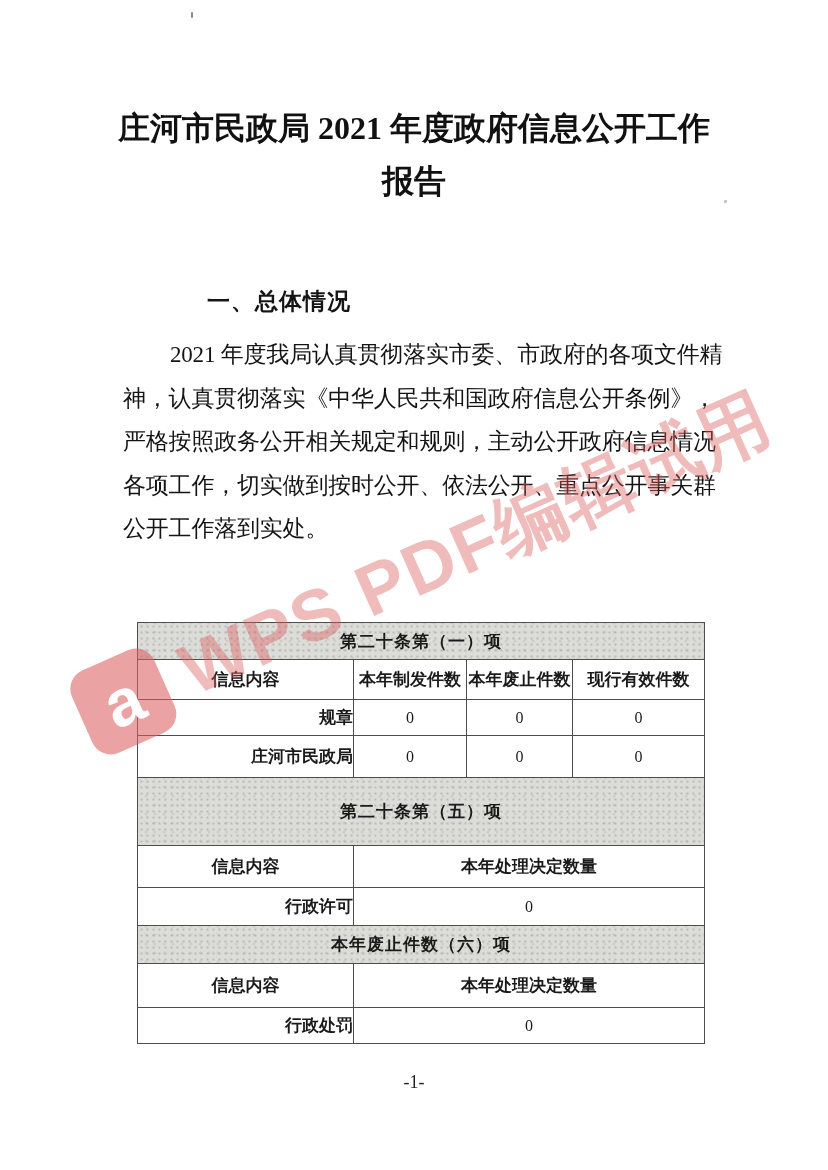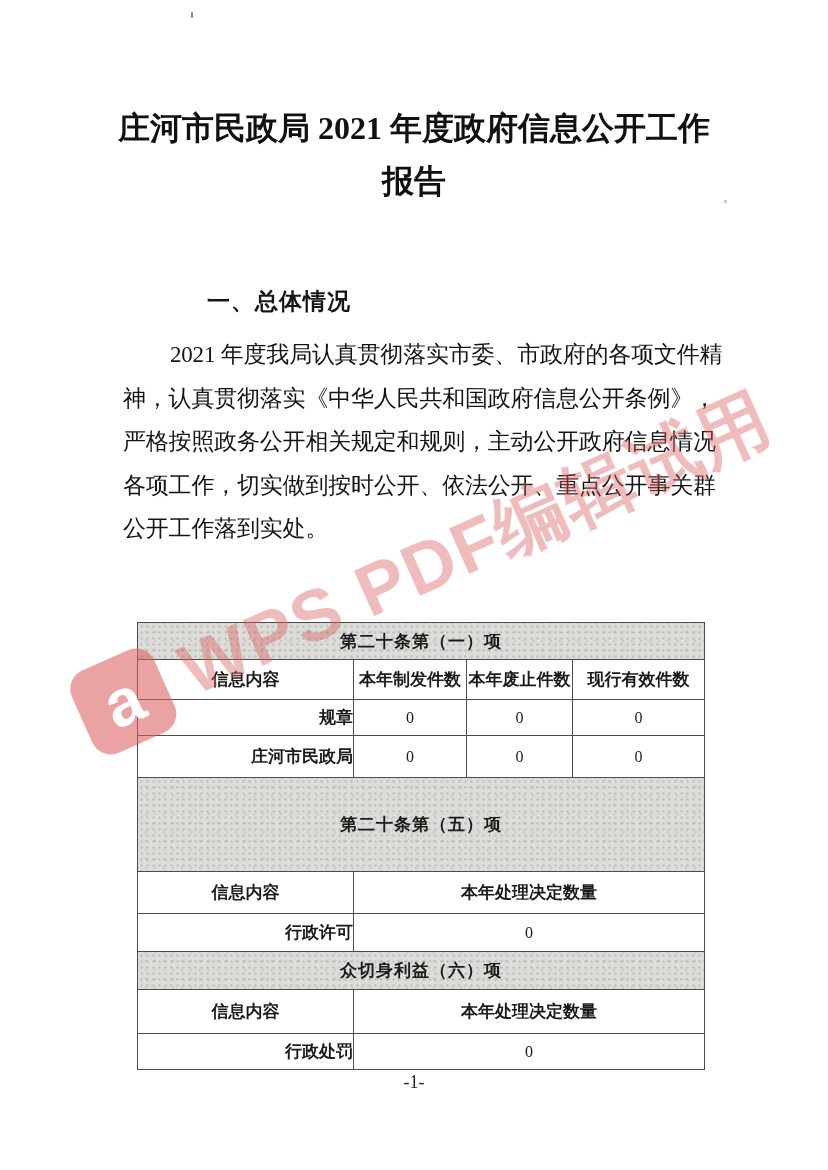--- a/index.html
+++ b/index.html
@@ -162,34 +162,34 @@
       <td class="num">0</td>
       <td class="num">0</td>
     </tr>
     <tr style="height:42px">
       <td class="lbl">庄河市民政局</td>
       <td class="num">0</td>
       <td class="num">0</td>
       <td class="num">0</td>
     </tr>
 
-    <tr style="height:94px">
+    <tr style="height:68px">
       <td colspan="4" class="gray band">第二十条第（五）项</td>
     </tr>
     <tr style="height:42px">
       <td>信息内容</td>
       <td colspan="3">本年处理决定数量</td>
     </tr>
     <tr style="height:38px">
       <td class="lbl">行政许可</td>
       <td colspan="3" class="num">0</td>
     </tr>
 
     <tr style="height:38px">
-      <td colspan="4" class="gray band">众切身利益（六）项</td>
+      <td colspan="4" class="gray band">本年废止件数（六）项</td>
     </tr>
     <tr style="height:44px">
       <td>信息内容</td>
       <td colspan="3">本年处理决定数量</td>
     </tr>
     <tr style="height:36px">
       <td class="lbl">行政处罚</td>
       <td colspan="3" class="num">0</td>
     </tr>
   </tbody>

